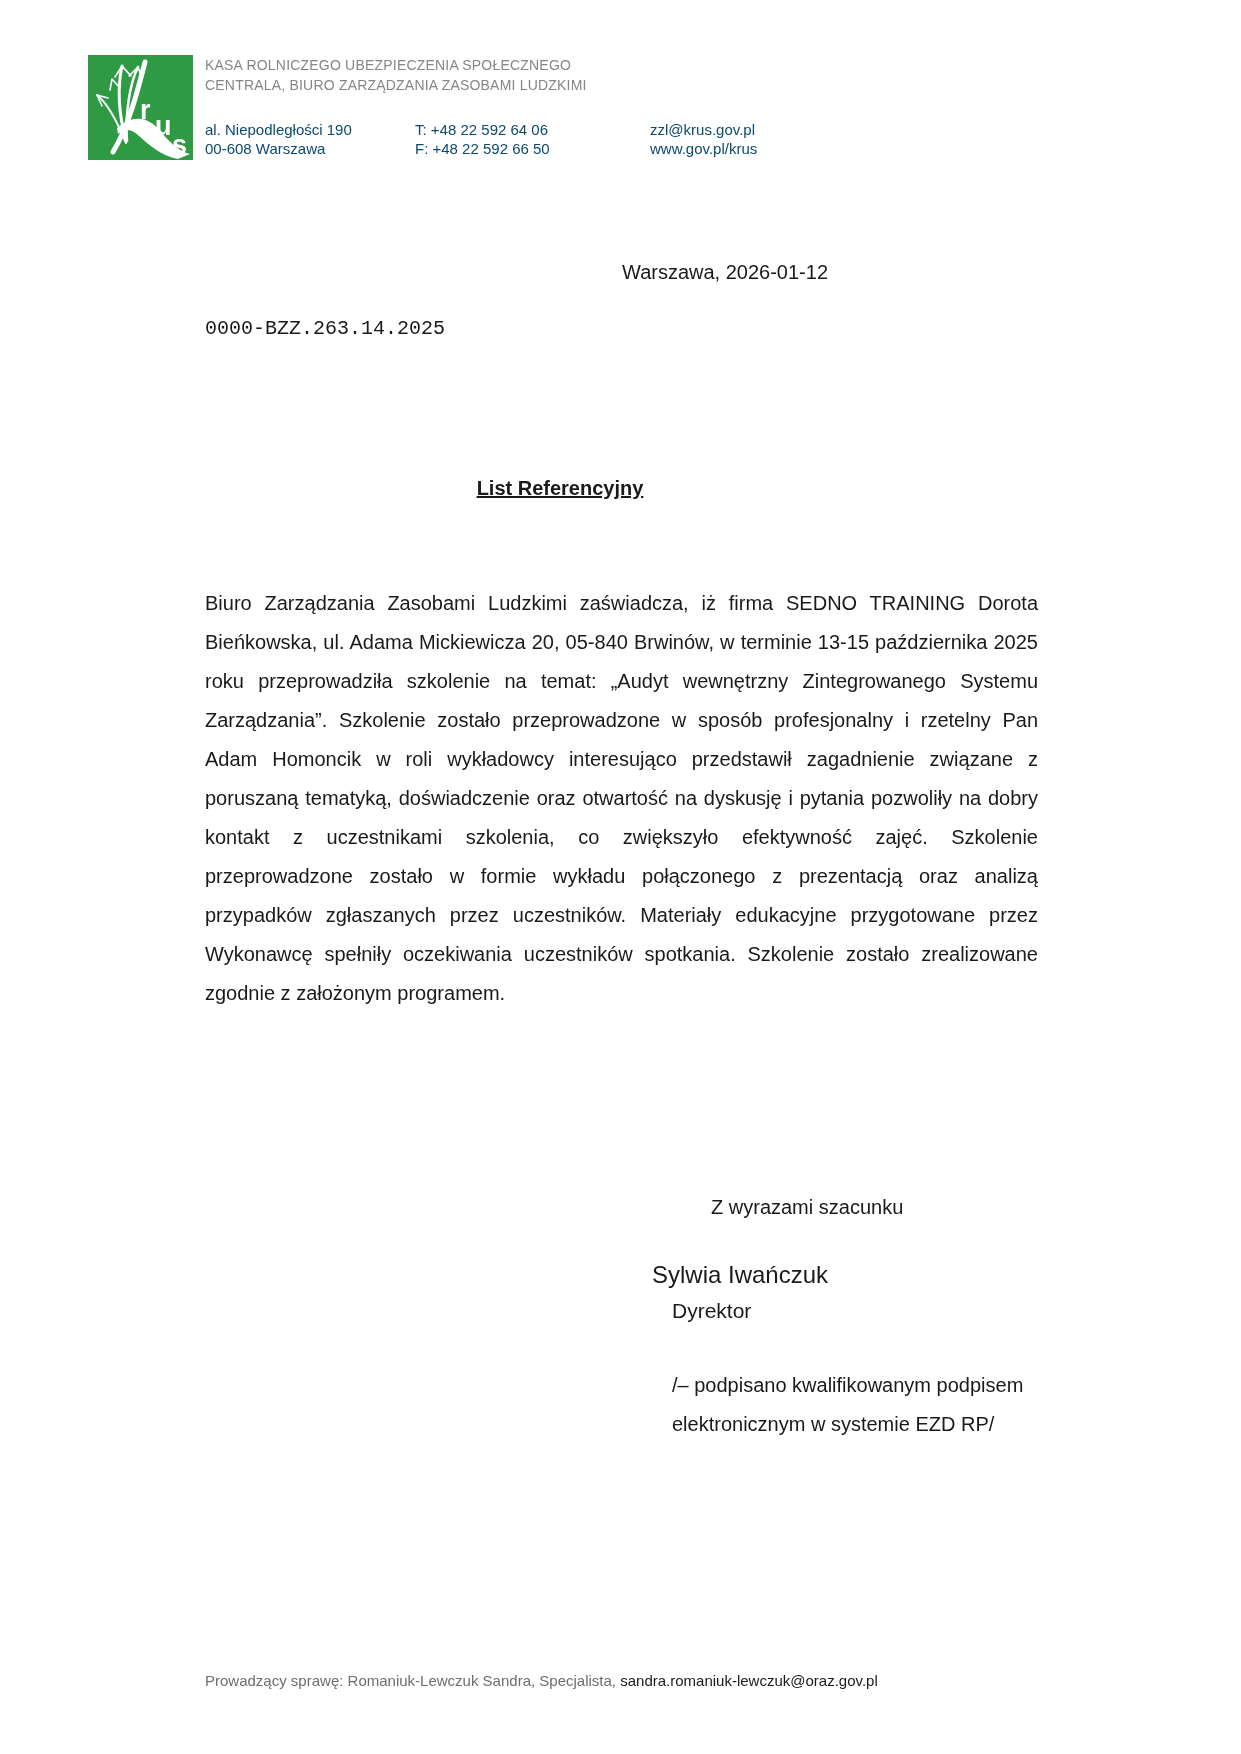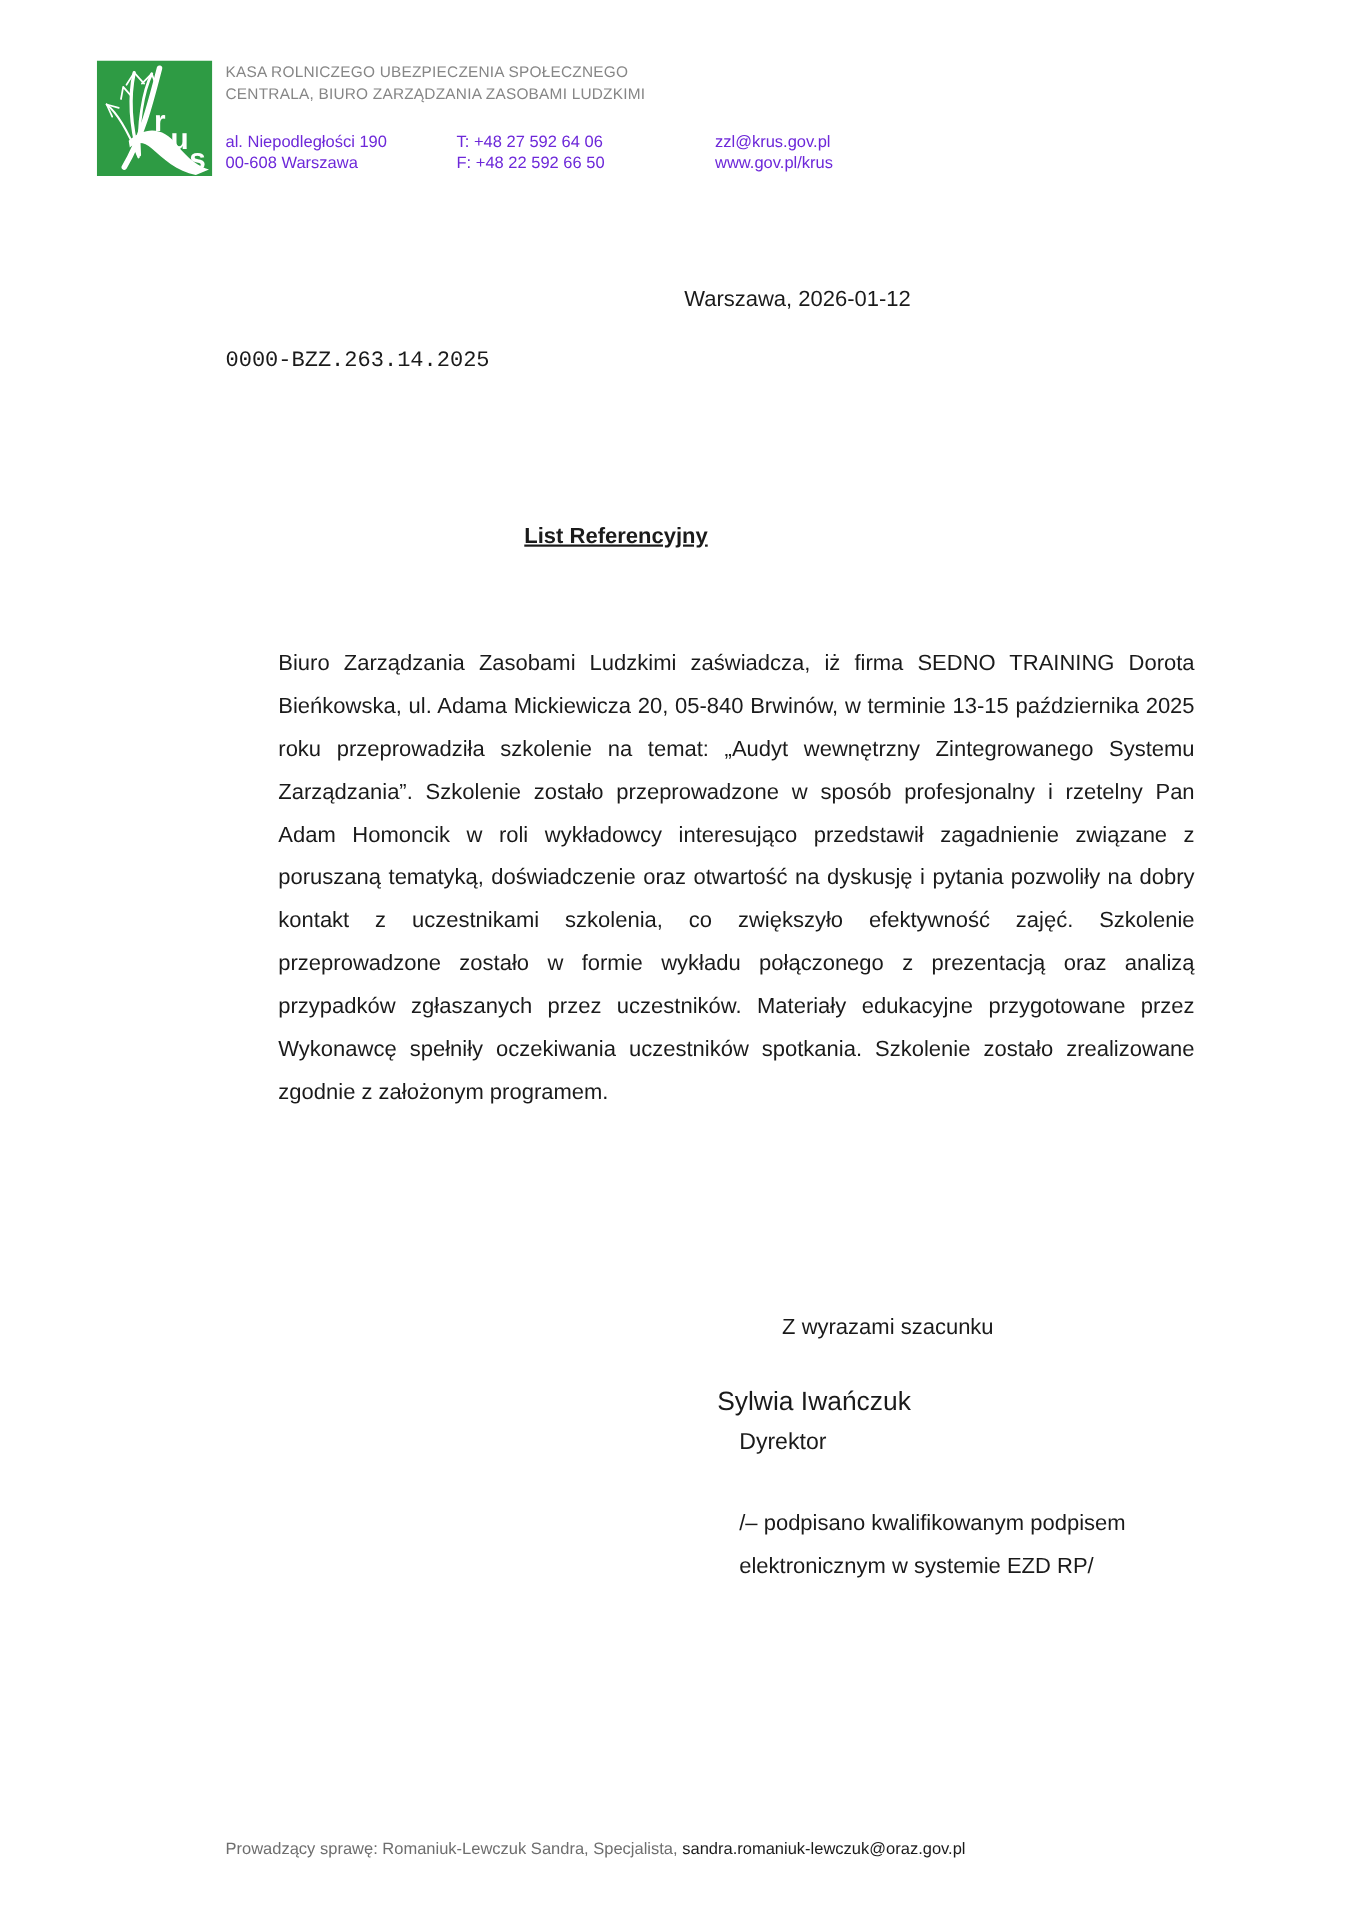--- a/index.html
+++ b/index.html
@@ -36,21 +36,21 @@
     white-space: nowrap;
   }
   .contact-row {
     position: absolute;
     left: 205px;
     top: 120px;
     display: flex;
     align-items: center;
     font-size: 15px;
     line-height: 19px;
-    color: #6d28d9;
+    color: #0c4a6e;
     white-space: nowrap;
   }
   .contact-col { min-width: 150px; }
   .contact-col.c1 { width: 165px; }
   .contact-col.c2 { width: 190px; }
   .contact-divider {
     width: 1px;
     background: #a8a8a8;
     margin: 0 22px;
   }
@@ -83,21 +83,20 @@
   }
   
   .letter-body {
     position: absolute;
     left: 205px;
     top: 584px;
     width: 833px;
     font-size: 20px;
     line-height: 39px;
     text-align: justify;
-    margin-left: 48px;
   }
   
   .closing      { position: absolute; left: 672px; top: 1196px; font-size: 20px; margin-left: 39px; }
   .signer-name  { position: absolute; left: 652px; top: 1261px; font-size: 24px; }
   .signer-title { position: absolute; left: 672px; top: 1299px; font-size: 21px; }
   .sig-note {
     position: absolute;
     left: 672px;
     top: 1366px;
     font-size: 20px;
@@ -144,21 +143,21 @@
     <div>CENTRALA, BIURO ZARZĄDZANIA ZASOBAMI LUDZKIMI</div>
   </div>
 
   <div class="contact-row">
     <div class="contact-col c1">
       <div>al. Niepodległości 190</div>
       <div>00-608 Warszawa</div>
     </div>
     <div class="contact-divider"></div>
     <div class="contact-col c2">
-      <div>T: +48 27 592 64 06</div>
+      <div>T: +48 22 592 64 06</div>
       <div>F: +48 22 592 66 50</div>
     </div>
     <div class="contact-divider"></div>
     <div class="contact-col c3">
       <div>zzl@krus.gov.pl</div>
       <div>www.gov.pl/krus</div>
     </div>
   </div>
 
   <div class="place-date">Warszawa, 2026-01-12</div>

